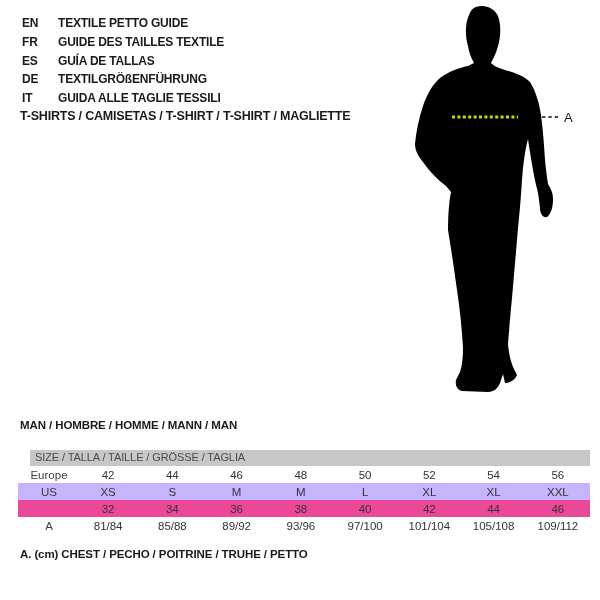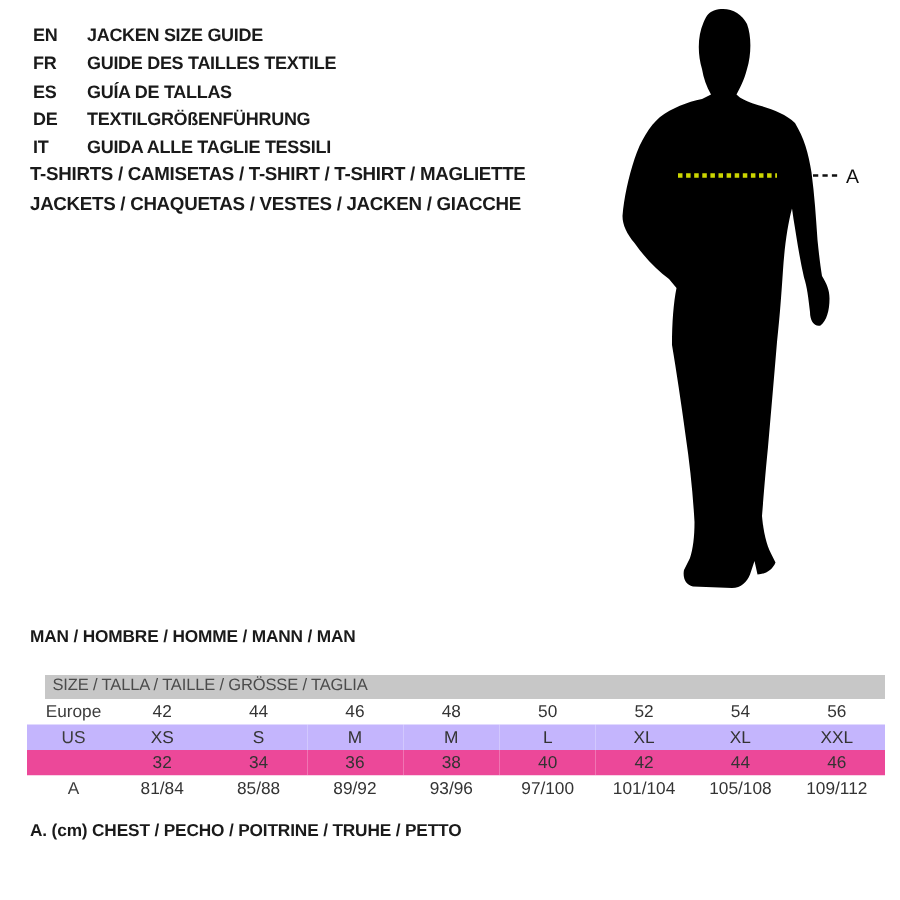--- a/index.html
+++ b/index.html
@@ -31,39 +31,38 @@
   
   .footnote{position:absolute;left:20px;top:548px;font-size:11.5px;font-weight:700;letter-spacing:-0.1px;}
 </style>
 </head>
 <body>
 
 <div class="canvas">
 
   <div class="langs">
     <div class="lang-row">
-      <span class="lang-code">EN</span><span class="lang-label">JACKEN SIZE GUIDE</span>
+      <span class="lang-code">EN</span><span class="lang-label">TEXTILE PETTO GUIDE</span>
     </div>
     <div class="lang-row">
       <span class="lang-code">FR</span><span class="lang-label">GUIDE DES TAILLES TEXTILE</span>
     </div>
     <div class="lang-row">
       <span class="lang-code">ES</span><span class="lang-label">GUÍA DE TALLAS</span>
     </div>
     <div class="lang-row">
       <span class="lang-code">DE</span><span class="lang-label">TEXTILGRÖßENFÜHRUNG</span>
     </div>
     <div class="lang-row">
       <span class="lang-code">IT</span><span class="lang-label">GUIDA ALLE TAGLIE TESSILI</span>
     </div>
   </div>
 
   <div class="cats">
     <div>T-SHIRTS / CAMISETAS / T-SHIRT / T-SHIRT / MAGLIETTE</div>
-    <div>JACKETS / CHAQUETAS / VESTES / JACKEN / GIACCHE</div>
   </div>
 
   <svg class="figure" viewBox="0 0 210 400" xmlns="http://www.w3.org/2000/svg">
     <path fill="#000000" d="
       M 86,7
       C 95,4 104,8 108,16
       C 111,24 111,36 108,46
       C 106,54 103,59 101,63
       C 104,66 107,67 112,69
       C 122,72 133,75 140,82

